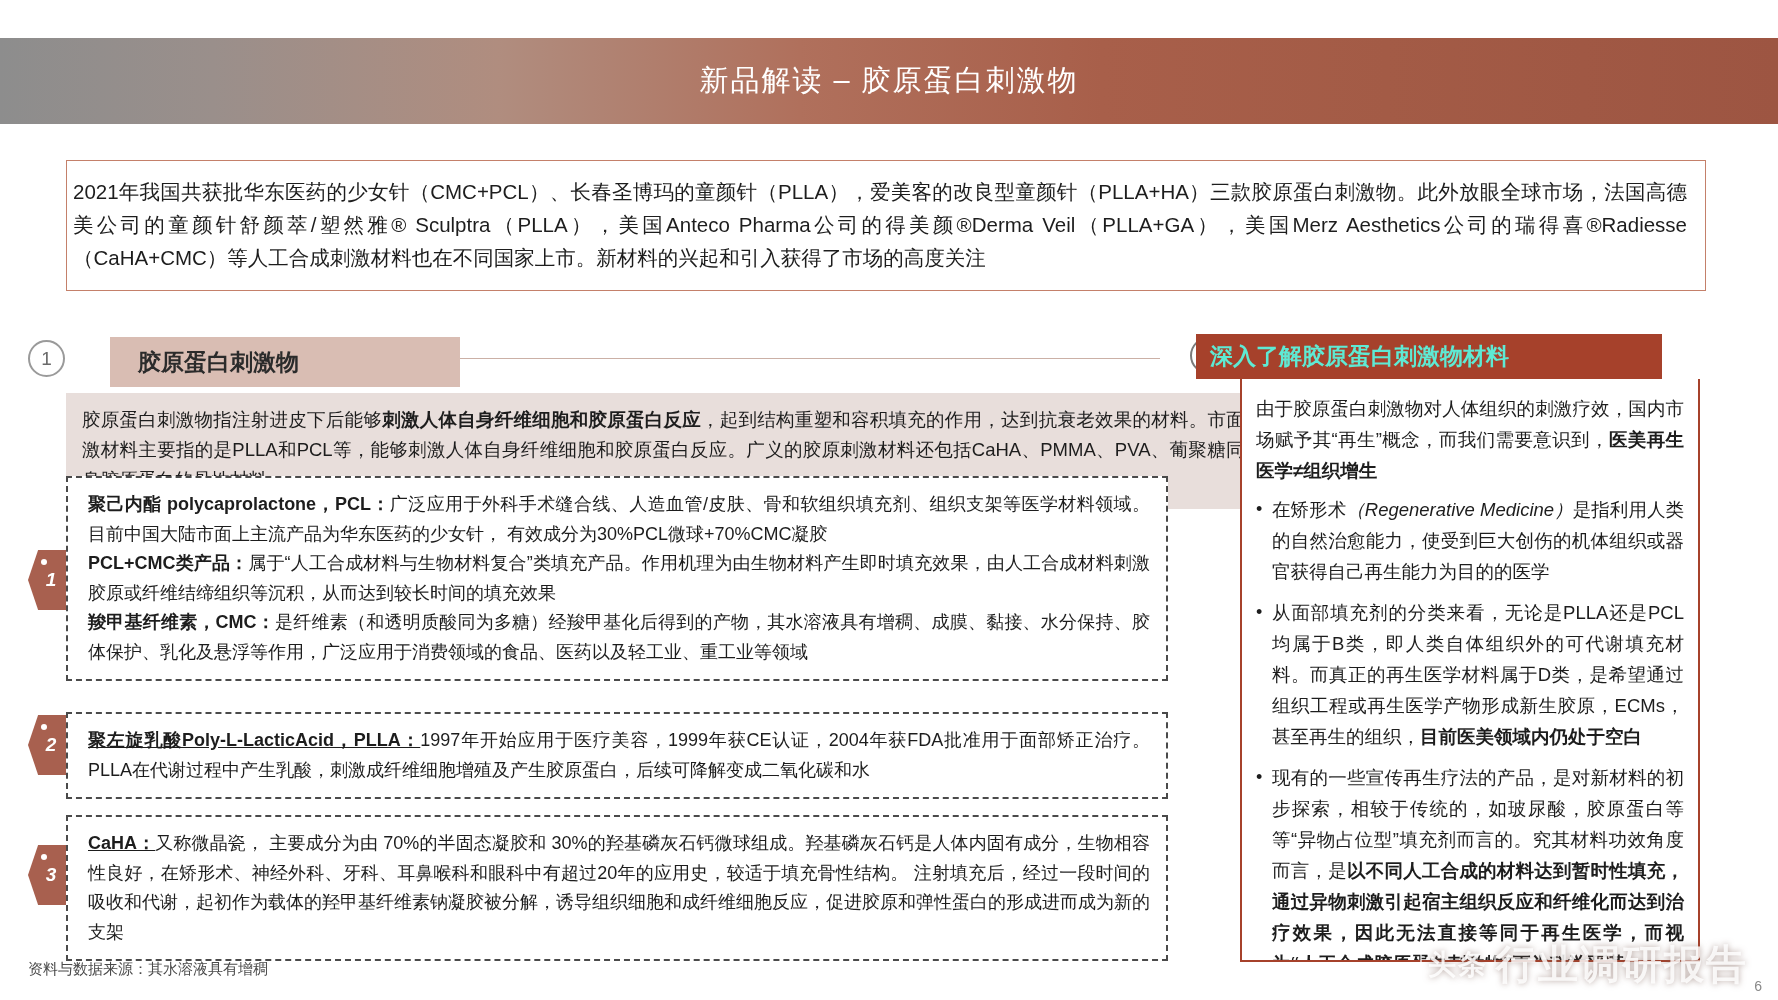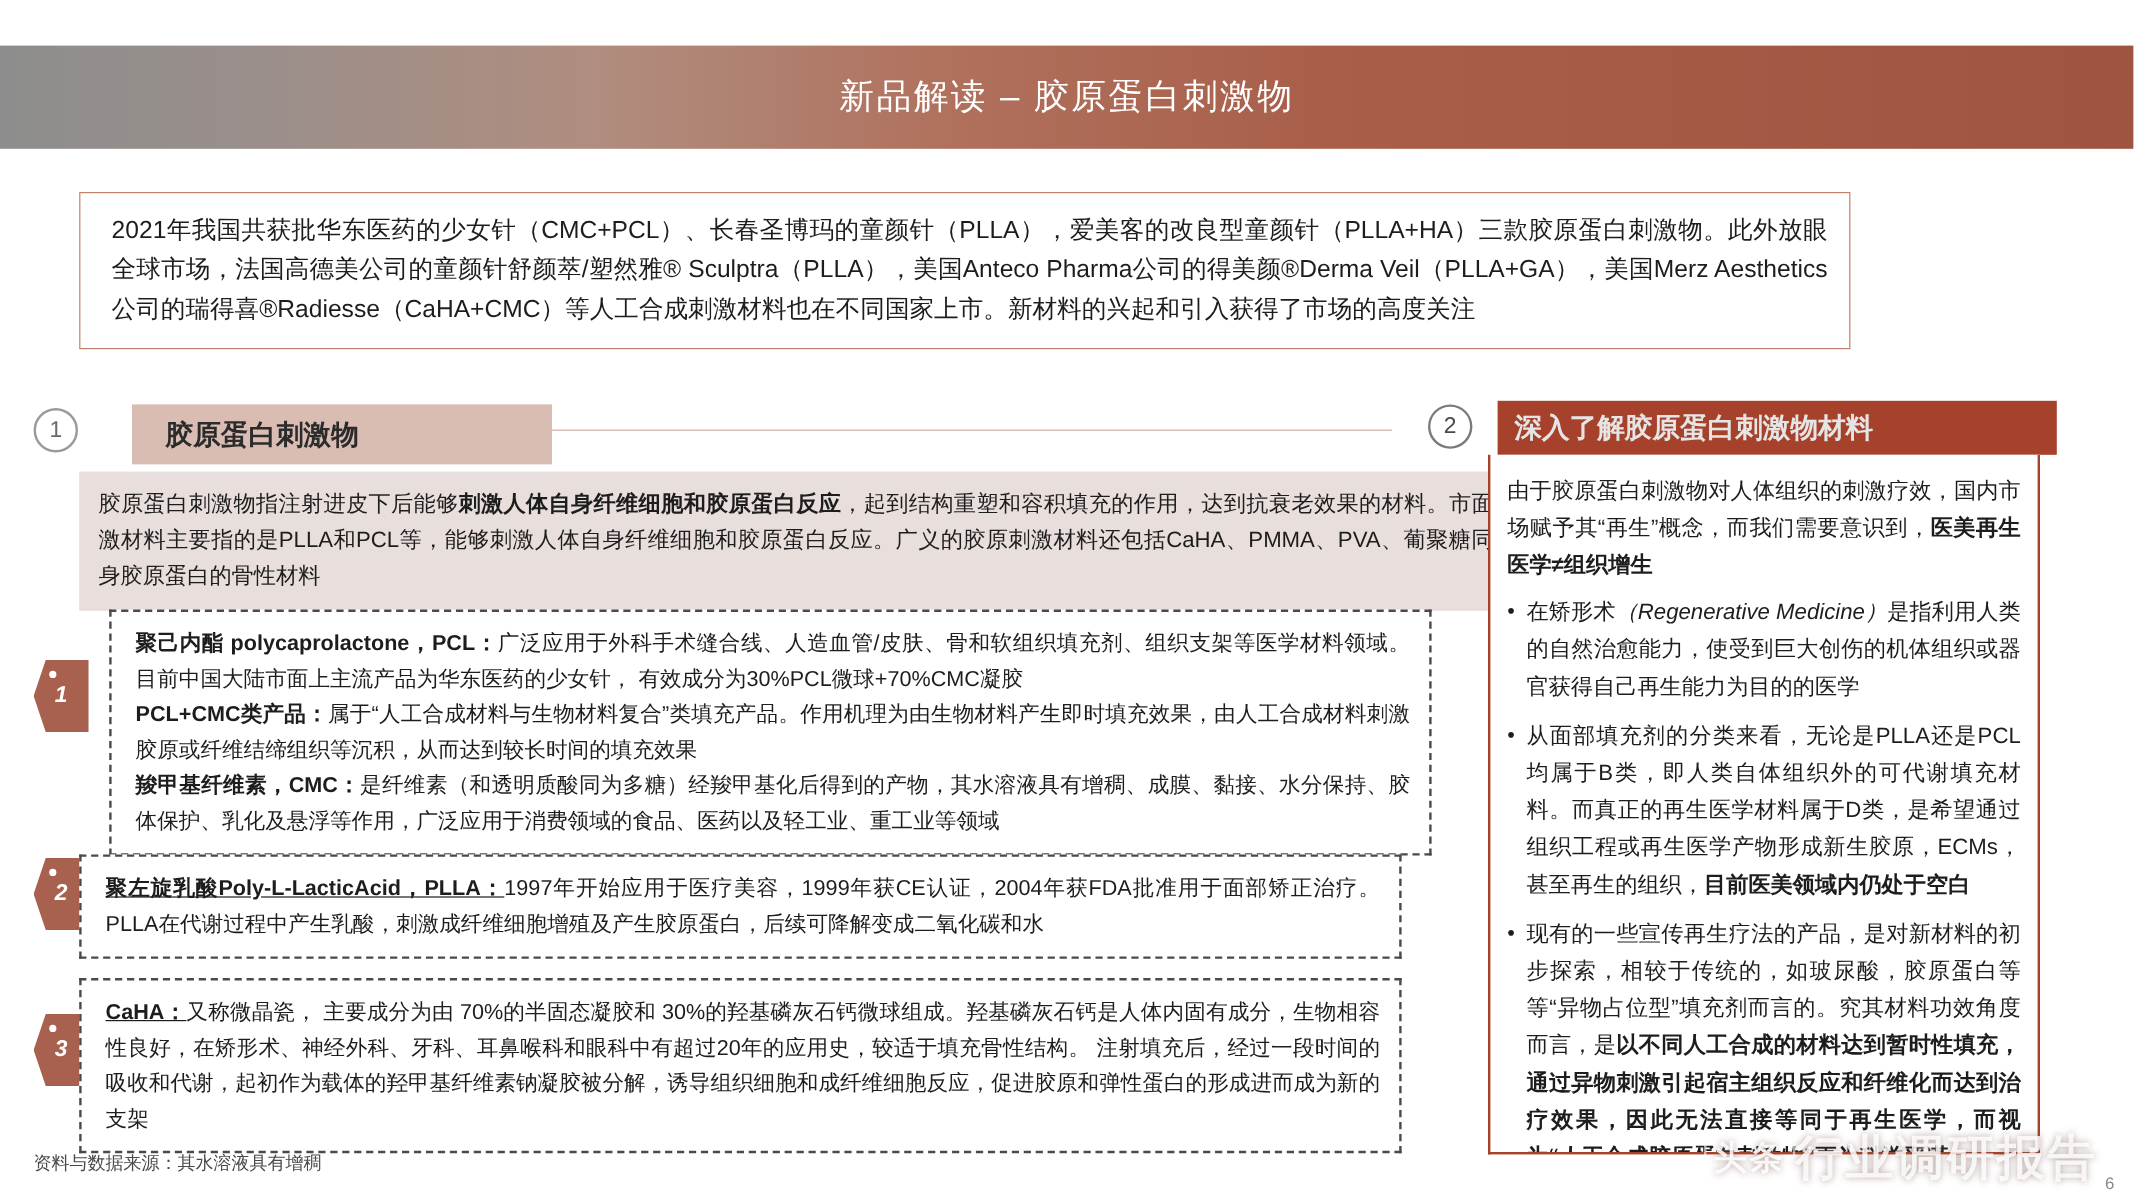--- a/index.html
+++ b/index.html
@@ -35,24 +35,24 @@
   .header-title {
     color: #ffffff;
     font-size: 29px;
     letter-spacing: 2px;
     font-weight: 400;
   }
   
   .intro-box {
     position: absolute;
     left: 66px; top: 160px;
-    width: 1476px;
+    width: 1640px;
     border: 1px solid #c4806a;
     box-sizing: border-box;
-    padding: 14px 18px 16px 26px;
+    padding: 14px 18px 16px 6px;
     background: #fff;
   }
   .intro-text {
     font-size: 20.5px;
     line-height: 33px;
     color: #1d1d1d;
     text-align: justify;
   }
   
   .circle-num {
@@ -83,29 +83,29 @@
     color: #2b2b2b;
   }
   .sec-head-left-line {
     position: absolute;
     left: 460px; top: 358px;
     width: 700px; height: 1px;
     background: #cbb0a6;
   }
   .sec-head-right {
     position: absolute;
-    left: 1248px; top: 334px;
+    left: 1196px; top: 334px;
     width: 466px; height: 45px;
     background: #a6412b;
     display: flex; align-items: center;
     padding-left: 14px;
     box-sizing: border-box;
     font-size: 23px;
     font-weight: bold;
-    color: #e5e5e5;
+    color: #5eead4;
   }
   
   .def-box {
     position: absolute;
     left: 66px; top: 393px;
     width: 1326px;
     background: #e8dedb;
     padding: 12px 16px 14px 16px;
     box-sizing: border-box;
     font-size: 18.5px;
@@ -119,21 +119,21 @@
     width: 1102px;
     border: 2px dashed #4a4a4a;
     box-sizing: border-box;
     padding: 12px 16px 12px 20px;
     font-size: 18px;
     line-height: 29.5px;
     color: #1d1d1d;
     text-align: justify;
     background: #fff;
   }
-  #box1 { top: 508px; margin-left: 25px; }
+  #box1 { top: 476px; }
   #box2 { top: 712px; }
   #box3 { top: 815px; }
   .tag {
     position: absolute;
     left: 28px;
     width: 46px; height: 60px;
     background: #a8604f;
     color: #fff;
     font-style: italic;
     font-size: 19px;

